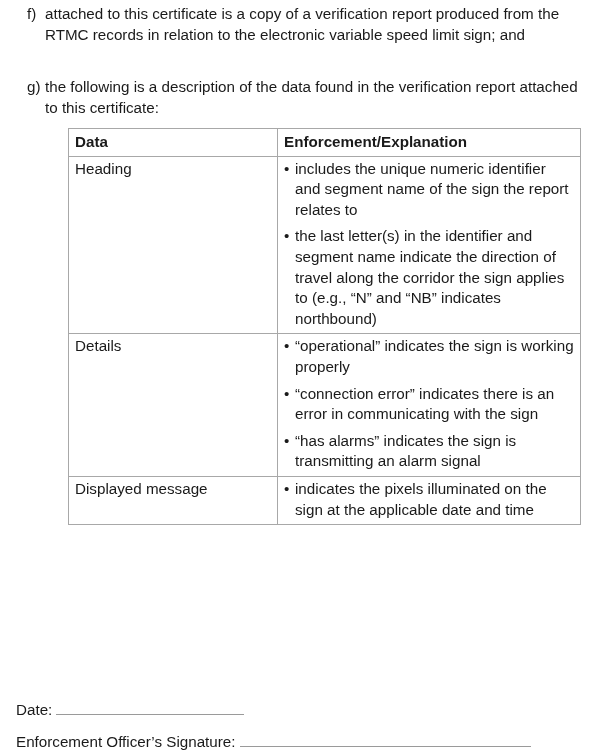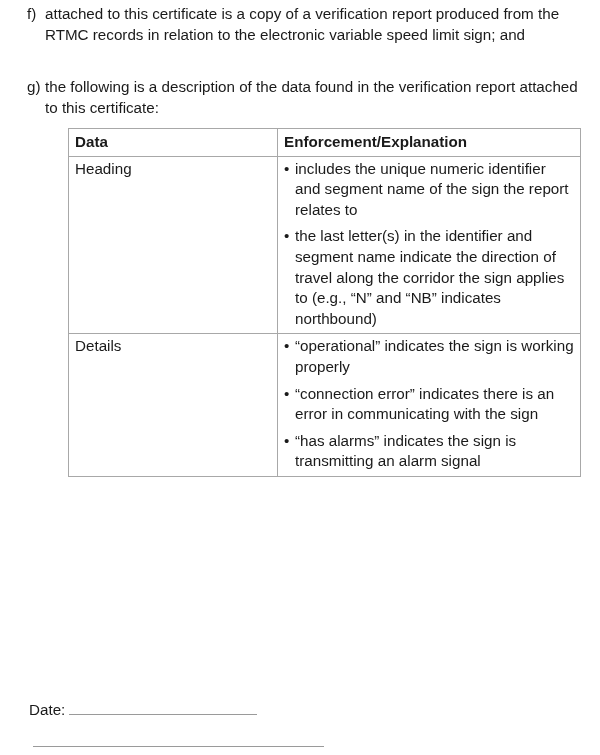--- a/index.html
+++ b/index.html
@@ -67,21 +67,21 @@
     }
     ul.bullets li:last-child { margin-bottom: 0; }
     ul.bullets li .bullet {
       position: absolute;
       left: 0;
       top: 0;
     }
 
     .sig-line {
       position: absolute;
-      left: 29px;
+      left: 16px;
       white-space: nowrap;
     }
     .sig-line .rule {
       display: inline-block;
       border-bottom: 1px solid #9a9a9a;
       vertical-align: baseline;
       height: 14px;
       margin-left: 4px;
     }
     #date-line { top: 700px; }
@@ -126,22 +126,30 @@
       <tr>
         <td>Details</td>
         <td>
           <ul class="bullets">
             <li><span class="bullet">•</span><span>“operational” indicates the sign is working properly</span></li>
             <li><span class="bullet">•</span><span>“connection error” indicates there is an error in communicating with the sign</span></li>
             <li><span class="bullet">•</span><span>“has alarms” indicates the sign is transmitting an alarm signal</span></li>
           </ul>
         </td>
       </tr>
+      <tr>
+        <td>Displayed message</td>
+        <td>
+          <ul class="bullets">
+            <li><span class="bullet">•</span><span>indicates the pixels illuminated on the sign at the applicable date and time</span></li>
+          </ul>
+        </td>
+      </tr>
     </tbody>
 </table>
 
 <div class="sig-line" id="date-line">
   <span>Date:</span><span class="rule"></span>
 </div>
 
 <div class="sig-line" id="signature-line">
-  <span class="rule"></span>
+  <span>Enforcement Officer’s Signature:</span><span class="rule"></span>
 </div>
 
 </body></html>

